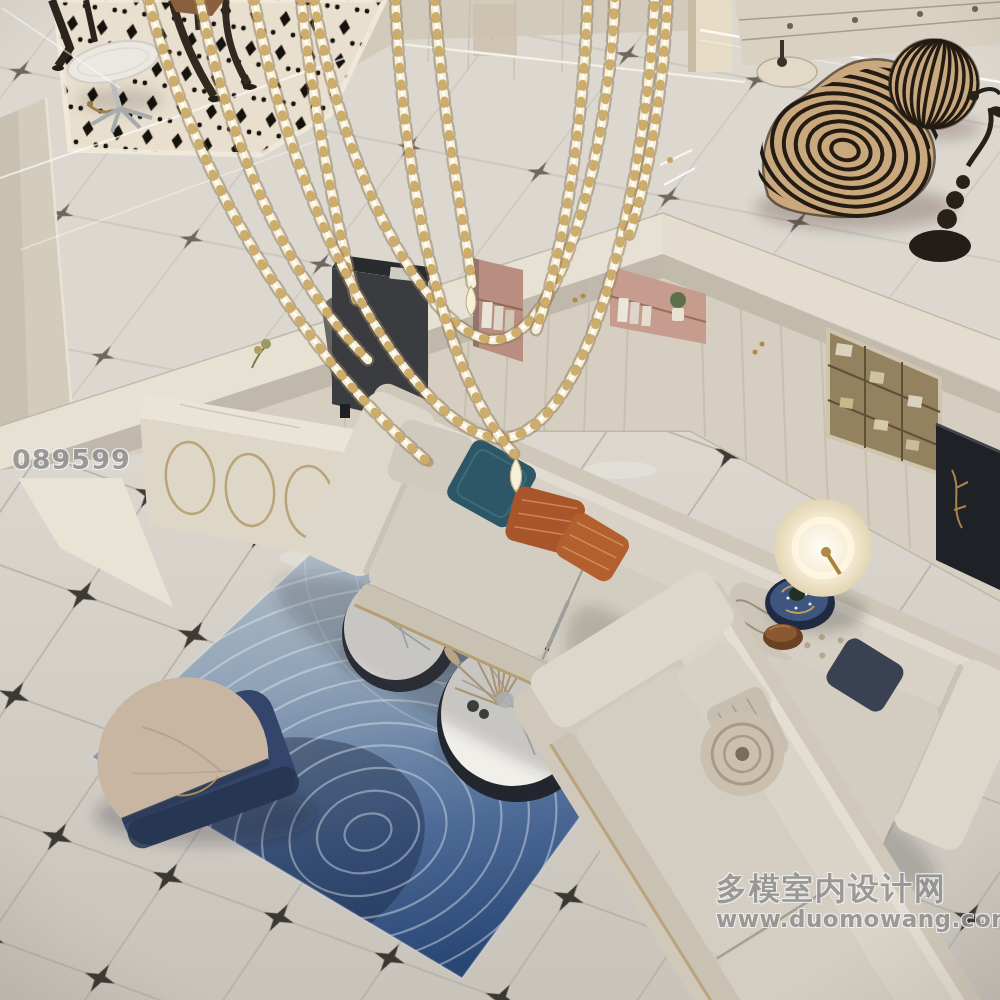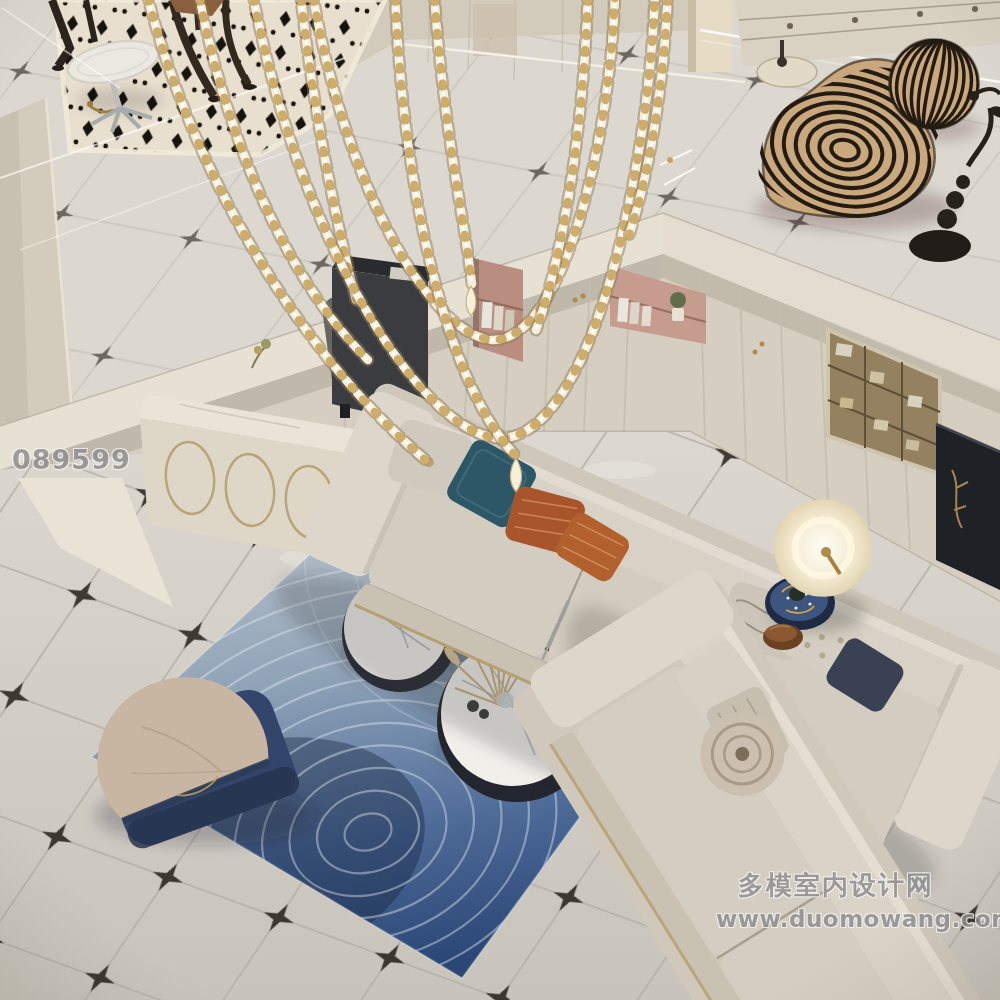--- a/index.html
+++ b/index.html
@@ -3,21 +3,21 @@
 <meta charset="utf-8">
 <style>
   html,body{margin:0;padding:0;background:#888;}
   .stage{position:relative;width:1000px;height:1000px;overflow:hidden;background:#fef9c3;
          font-family:"DejaVu Sans","Liberation Sans",sans-serif;}
   .stage svg{position:absolute;left:0;top:0;}
   .wm{position:absolute;font-weight:bold;color:#8f8f8f;opacity:.85;
       text-shadow:-1px -1px 0 #f2f2f2,1px -1px 0 #f2f2f2,-1px 1px 0 #f2f2f2,1px 1px 0 #f2f2f2;
       font-family:"DejaVu Sans","Liberation Sans",sans-serif;}
   .wm-id{left:12px;top:444px;font-size:27px;letter-spacing:1px;}
-  .wm-site{left:716px;top:868px;width:240px;text-align:center;font-size:26px;letter-spacing:2px;}
+  .wm-site{left:716px;top:868px;width:240px;text-align:left;font-size:31px;letter-spacing:2px;}
   .wm-url{left:716px;top:906px;width:240px;text-align:center;font-size:23px;letter-spacing:.5px;}
   
   .chainU{stroke:#8d7c5c;stroke-width:13;fill:none;stroke-linecap:round;stroke-dasharray:10 7;opacity:.5}
   .chainM{stroke:#f6eed8;stroke-width:8.5;fill:none;stroke-linecap:round;stroke-dasharray:10 7}
   .chainG{stroke:#caa55f;stroke-width:8.5;fill:none;stroke-linecap:round;stroke-dasharray:3 14;stroke-dashoffset:8;opacity:.9}
   .chainW{stroke:#ffffff;stroke-width:3;fill:none;stroke-linecap:round;stroke-dasharray:3 14;opacity:.9}
 </style>
 </head>
 <body>
 

